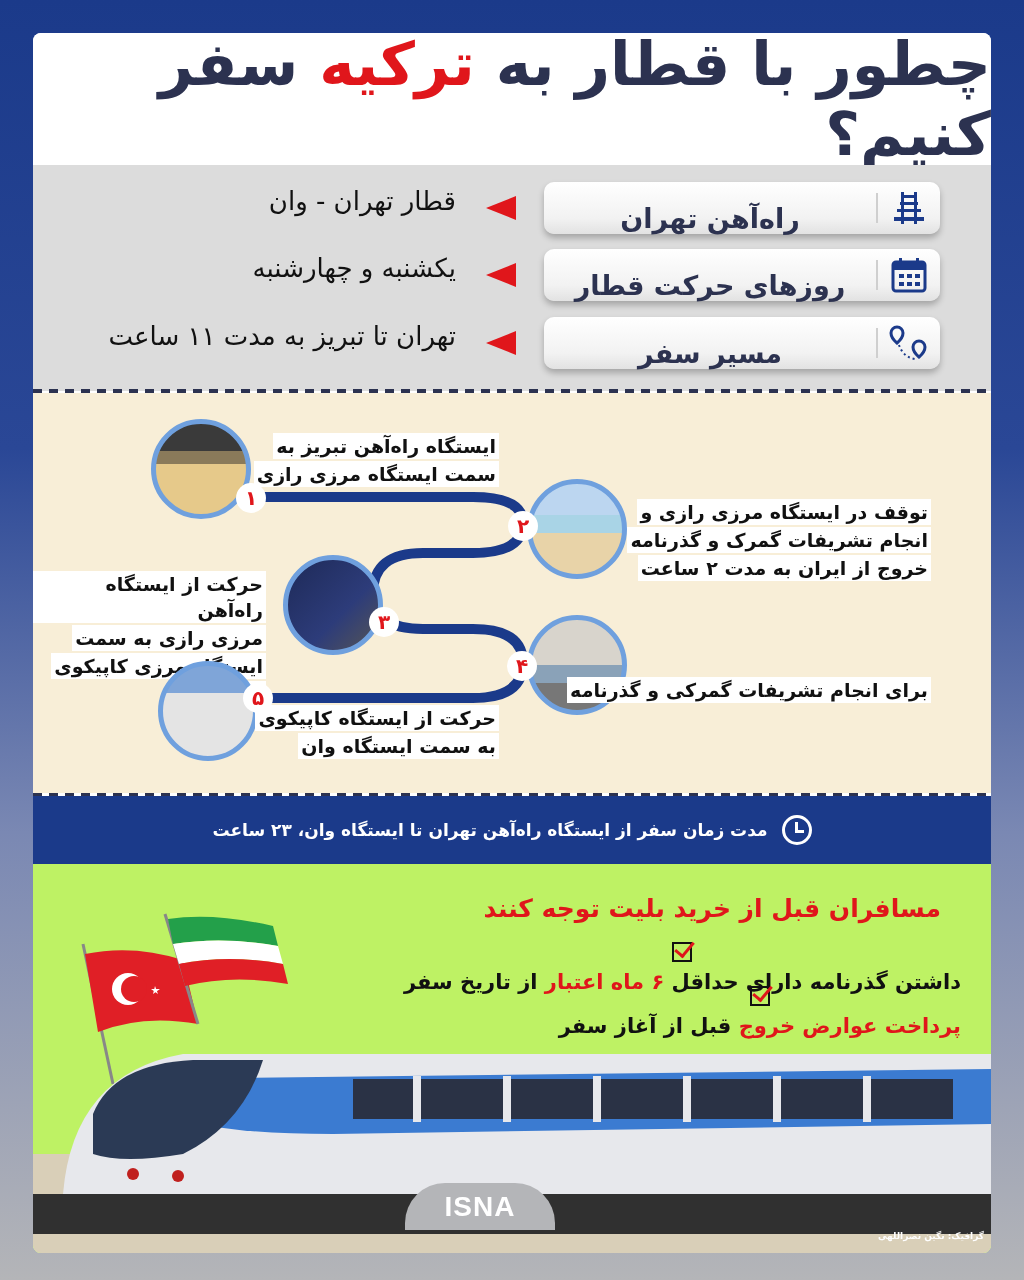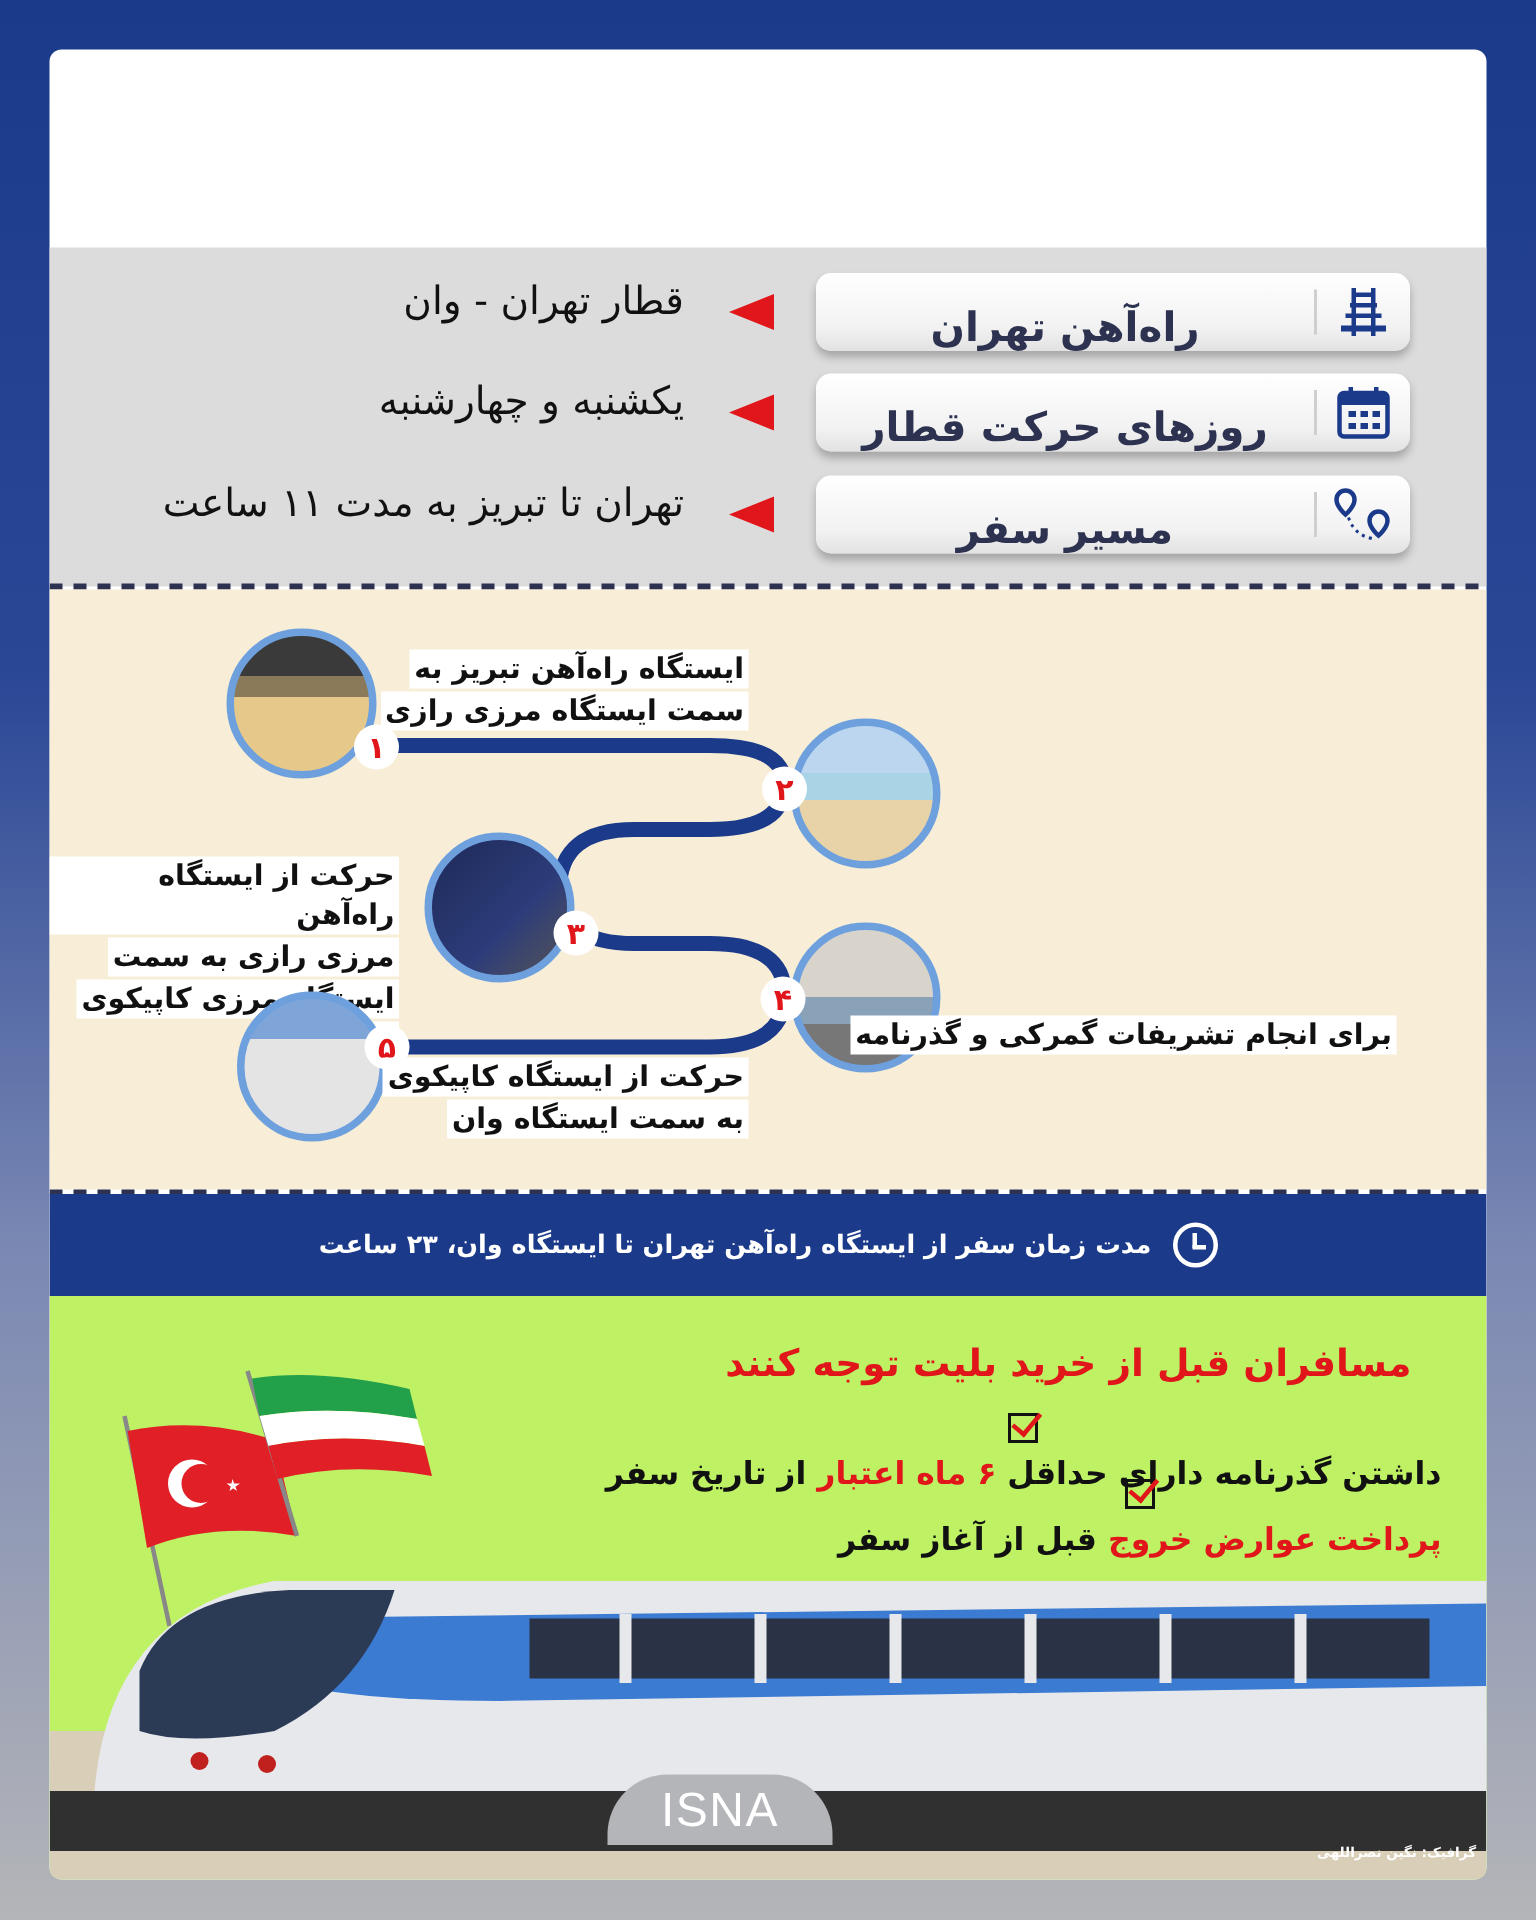--- a/index.html
+++ b/index.html
@@ -90,31 +90,34 @@
   }
   .check-box::after {
     content: ""; position: absolute; left: 5px; top: -6px; width: 8px; height: 16px;
     border-right: 3px solid #e0161b; border-bottom: 3px solid #e0161b; transform: rotate(40deg);
   }
   .train-scene { position: absolute; left: 0; top: 0; }
   .isna-tab {
     position: absolute; left: 405px; top: 1183px; width: 150px; height: 47px;
     background: #b4b5b8; border-top-left-radius: 40px; border-top-right-radius: 40px;
     display: flex; align-items: center; justify-content: center;
-    color: #fff; font-weight: normal; font-size: 32px; letter-spacing: 1px; font-family: "Liberation Sans", sans-serif;
+    color: #fff; font-weight: bold; font-size: 28px; letter-spacing: 1px; font-family: "Liberation Sans", sans-serif;
   }
   .credit {
     position: absolute; right: 40px; top: 1231px; color: #fff; font-size: 9px; font-weight: bold; direction: rtl;
   }
 </style>
 </head>
 <body>
 
 <div class="card">
 
+  <div class="title-area">
+    <h1 class="title"><span>چطور با قطار به </span><span class="hl">ترکیه</span><span> سفر کنیم؟</span></h1>
+  </div>
 
   <div class="info-area">
     <div class="info-row" style="top:17px;">
       <div class="pill">
         <div class="pill-icon">
           <svg width="34" height="32" viewBox="0 0 34 32">
               <g fill="#1b3a8a">
                 <rect x="9" y="0" width="3" height="32"></rect>
                 <rect x="22" y="0" width="3" height="32"></rect>
                 <rect x="11" y="3" width="12" height="3"></rect>
@@ -184,20 +187,25 @@
 
     <div class="stop-photo" style="left:118px;top:26px;background:linear-gradient(180deg,#3a3a3a 0 30%,#8a7a5a 30% 45%,#e6c98a 45% 100%);"></div>
     <div class="stop-num" style="left:203px;top:90px;">۱</div>
     <div class="stop-text" style="right:492px;top:40px;text-align:right;">
       <span class="line">ایستگاه راه‌آهن تبریز به</span><br>
       <span class="line">سمت ایستگاه مرزی رازی</span>
     </div>
 
     <div class="stop-photo" style="left:494px;top:86px;background:linear-gradient(180deg,#bcd6f0 0 35%,#a9d4e6 35% 55%,#e8d3a8 55% 100%);"></div>
     <div class="stop-num" style="left:475px;top:118px;">۲</div>
+    <div class="stop-text" style="right:60px;top:106px;text-align:right;">
+      <span class="line">توقف در ایستگاه مرزی رازی و</span><br>
+      <span class="line">انجام تشریفات گمرک و گذرنامه</span><br>
+      <span class="line">خروج از ایران به مدت ۲ ساعت</span>
+    </div>
 
     <div class="stop-photo" style="left:250px;top:162px;background:linear-gradient(135deg,#1e2a58 0%,#2d3c7a 60%,#555 100%);"></div>
     <div class="stop-num" style="left:336px;top:214px;">۳</div>
     <div class="stop-text" style="right:725px;top:178px;text-align:right;">
       <span class="line">حرکت از ایستگاه راه‌آهن</span><br>
       <span class="line">مرزی رازی به سمت</span><br>
       <span class="line">ایستگاه مرزی کاپیکوی</span><br>
       <span class="line">ترکیه</span>
     </div>
 

